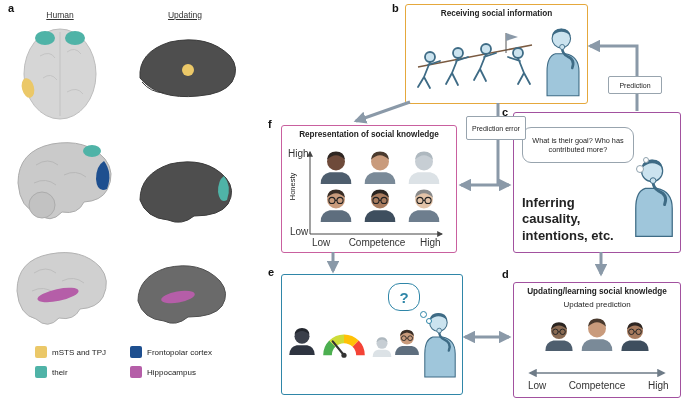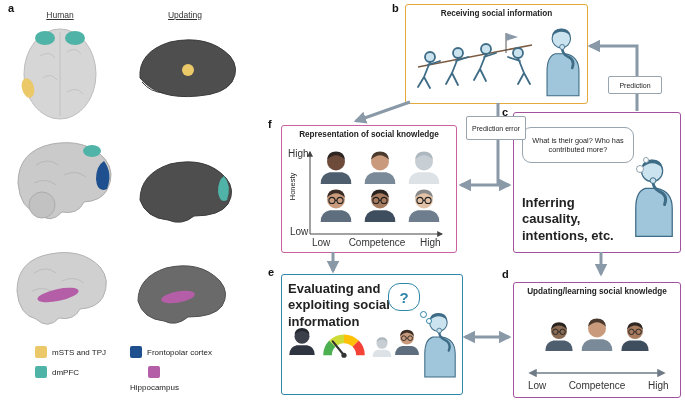--- a/index.html
+++ b/index.html
@@ -78,27 +78,27 @@
     <path d="M12 46 Q12 22 40 13 Q74 5 94 26 Q104 38 96 51 Q88 62 62 62 Q50 72 38 66 Q17 64 12 46 Z" fill="#6A6A6A" stroke="#515151"></path>
     <ellipse cx="52" cy="42" rx="17" ry="5.5" fill="#B55EA8" transform="rotate(-10 52 42)"></ellipse>
   </svg>
 
   <div class="legend-row" style="left:35px;top:346px;">
     <span class="sw sw-y"></span>
     <span>mSTS and TPJ</span>
   </div>
   <div class="legend-row" style="left:35px;top:366px;">
     <span class="sw sw-t"></span>
-    <span>dmPFC</span>
+    <span>their</span>
   </div>
   <div class="legend-row" style="left:130px;top:346px;">
     <span class="sw sw-b"></span>
     <span>Frontopolar cortex</span>
   </div>
-  <div class="legend-row" style="left:130px;top:366px;flex-direction:column;">
+  <div class="legend-row" style="left:130px;top:366px;">
     <span class="sw sw-p"></span>
     <span>Hippocampus</span>
   </div>
 
   <div class="plabel" style="left:392px;top:2px;">b</div>
   <div class="panel panel-b" style="left:405px;top:4px;width:181px;height:98px;">
     <div class="ptitle">Receiving social information</div>
     <svg class="abs" style="left:4px;top:22px;" width="130" height="70" viewBox="0 0 130 70">
       <path d="M8 40 L122 18" stroke="#7A5A40" stroke-width="1.5" fill="none"></path>
       <path d="M96 6 L96 26" stroke="#555" fill="none"></path>
@@ -203,21 +203,20 @@
       <g fill="none" stroke="#222" stroke-width="1.2">
           <circle cx="15.5" cy="16" r="3.4"></circle>
           <circle cx="24.5" cy="16" r="3.4"></circle>
           <path d="M19 16 h2"></path>
         </g>
     </svg>
   </div>
 
   <div class="plabel" style="left:268px;top:266px;">e</div>
   <div class="panel panel-e" style="left:281px;top:274px;width:180px;height:119px;">
-    <div class="caption-b" style="left:6px;top:6px;width:112px;">Evaluating and exploiting social information</div>
     <div class="qbubble" style="left:106px;top:8px;width:30px;height:26px;">?</div>
     <div class="thought-dot" style="left:138px;top:36px;width:5px;height:5px;border-color:#2F86A8;"></div>
     <div class="thought-dot" style="left:144px;top:43px;width:4px;height:4px;border-color:#2F86A8;"></div>
     <svg class="avatar" style="left:4px;top:50px;" width="32" height="30" viewBox="0 0 40 40">
       <path d="M3 40 Q3 29 13 27 L27 27 Q37 29 37 40 Z" fill="#2E3440"></path>
         <circle cx="20" cy="15" r="10" fill="#3A3F4A"></circle>
         <path d="M10 13 Q11 4 20 4 Q29 4 30 13 Q25 8 20 8 Q15 8 10 13 Z" fill="#23272E"></path>
     </svg>
     <svg class="abs" style="left:36px;top:54px;" width="52" height="30" viewBox="0 0 60 34">
       <path d="M6 30 A24 24 0 0 1 13 13 L20.1 20.1 A14 14 0 0 0 16 30 Z" fill="#4CAF50"></path>
@@ -247,20 +246,21 @@
       <circle cx="27" cy="17" r="11" fill="#CBE3EF" stroke="#3E6B85" stroke-width="1.3"></circle>
       <path d="M16 14 Q17 5 27 5 Q37 5 38 14 Q32 9 27 9 Q21 9 16 14 Z" fill="#3E6B85"></path>
       <path d="M14 52 Q10 42 20 38 Q26 35 26 28" fill="none" stroke="#3E6B85" stroke-width="3" stroke-linecap="round"></path>
       <circle cx="26" cy="27" r="3" fill="#CBE3EF" stroke="#3E6B85"></circle>
     </svg>
   </div>
 
   <div class="plabel" style="left:502px;top:268px;">d</div>
   <div class="panel panel-d" style="left:513px;top:282px;width:166px;height:114px;">
     <div class="ptitle">Updating/learning social knowledge</div>
+    <div class="abs" style="left:0;right:0;top:17px;text-align:center;font-size:8px;">Updated prediction</div>
     <svg class="avatar" style="left:28px;top:36px;" width="34" height="32" viewBox="0 0 40 40">
       <path d="M3 40 Q3 29 13 27 L27 27 Q37 29 37 40 Z" fill="#4E5E6E"></path>
         <circle cx="20" cy="15" r="10" fill="#8A6A52"></circle>
         <path d="M10 13 Q11 4 20 4 Q29 4 30 13 Q25 8 20 8 Q15 8 10 13 Z" fill="#2A2420"></path>
       <g fill="none" stroke="#222" stroke-width="1.2">
           <circle cx="15.5" cy="16" r="3.4"></circle>
           <circle cx="24.5" cy="16" r="3.4"></circle>
           <path d="M19 16 h2"></path>
         </g>
     </svg>

